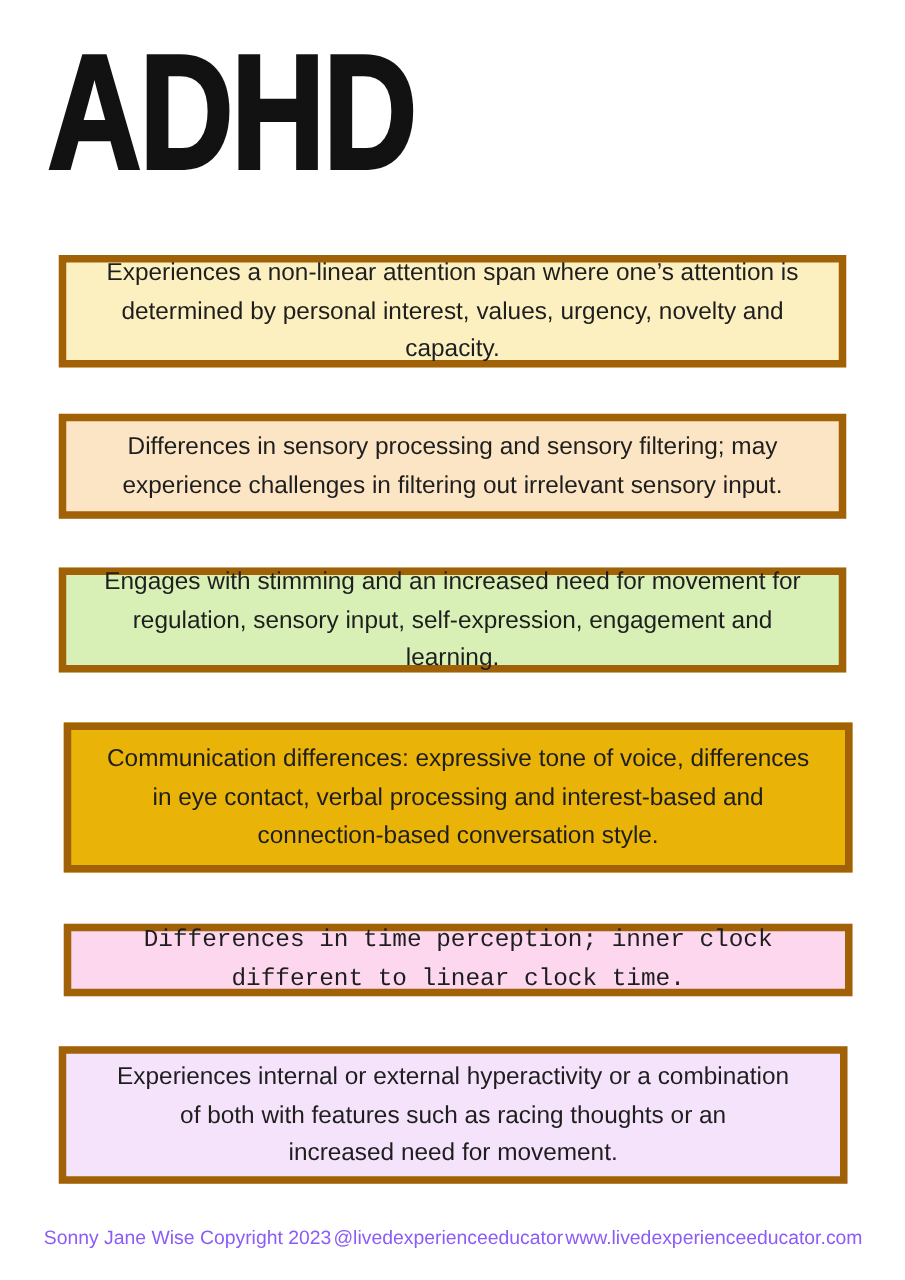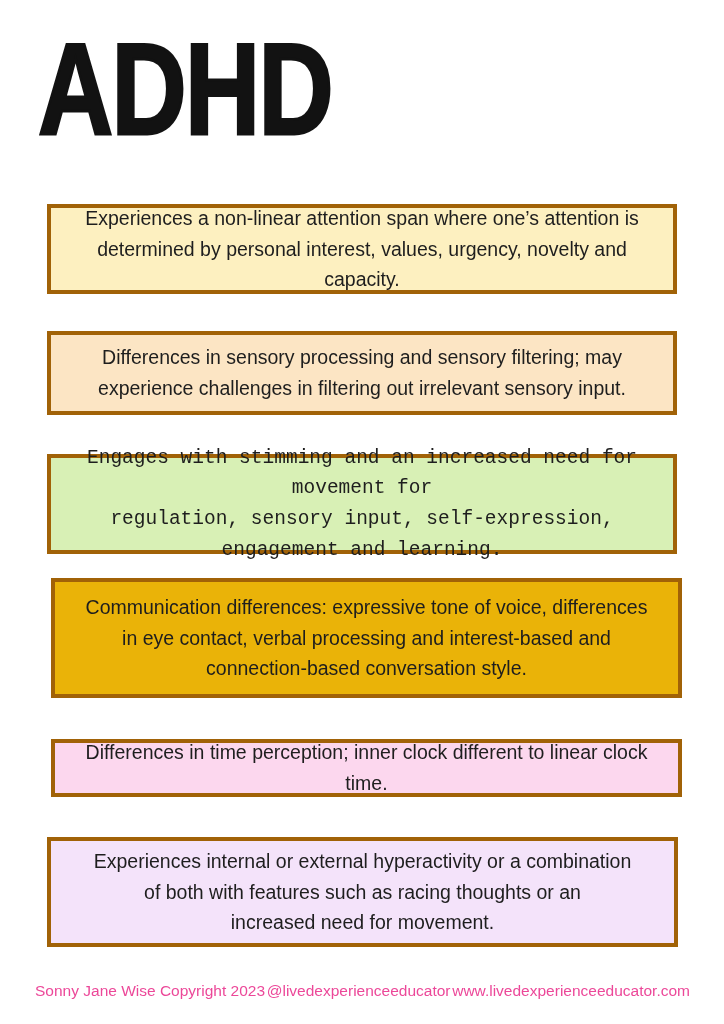--- a/index.html
+++ b/index.html
@@ -28,44 +28,44 @@
     position:absolute;left:348px;top:60px;
     font-size:21px;line-height:1.38;
     font-weight:500;
     color:#121212;
     white-space:pre-line;
   }
   
   .box{
     position:absolute;
     box-sizing:border-box;
-    border:4px solid #a16207;
+    border:6px solid #a16207;
     display:flex;align-items:center;justify-content:center;
     text-align:center;
     padding:6px 14px;
   }
   .box .box-text{
     font-size:19.5px;line-height:1.57;
     font-weight:500;
     color:#1e1e1e;
     white-space:pre-line;
   }
   .b1{top:204px;left:47px;width:630px;height:90px;}
   .b2{top:331px;left:47px;width:630px;height:84px;}
-  .b3{top:454px;left:47px;width:630px;height:100px;font-family:Liberation Mono, monospace;}
+  .b3{top:454px;left:47px;width:630px;height:84px;}
   .b4{top:578px;left:51px;width:631px;height:120px;}
   .b5{top:739px;left:51px;width:631px;height:58px;}
   .b6{top:837px;left:47px;width:631px;height:110px;}
   
   .footer{
     position:absolute;left:35px;right:34px;top:982px;
     display:flex;justify-content:space-between;align-items:flex-end;
     font-size:15.5px;line-height:1.2;
     font-weight:500;
-    color:#ec4899;
+    color:#8b5cf6;
     white-space:nowrap;
   }
 </style>
 </head>
 <body>
 
 <div class="page">
 
   <div class="title">ADHD</div>
 
@@ -84,21 +84,21 @@
     <div class="box-text">Engages with stimming and an increased need for movement for
 regulation, sensory input, self-expression, engagement and learning.</div>
   </div>
 
   <div class="box b4" style="background-color: #eab308;">
     <div class="box-text">Communication differences: expressive tone of voice, differences
 in eye contact, verbal processing and interest-based and
 connection-based conversation style.</div>
   </div>
 
-  <div class="box b5" style="background-color: rgb(252, 215, 238);">
+  <div class="box b5" style="background-color: rgb(252, 215, 238); font-family: Liberation Mono, monospace;">
     <div class="box-text">Differences in time perception; inner clock different to linear clock time.</div>
   </div>
 
   <div class="box b6" style="background-color: rgb(244, 227, 250);">
     <div class="box-text">Experiences internal or external hyperactivity or a combination
 of both with features such as racing thoughts or an
 increased need for movement.</div>
   </div>
 
   <div class="footer">

